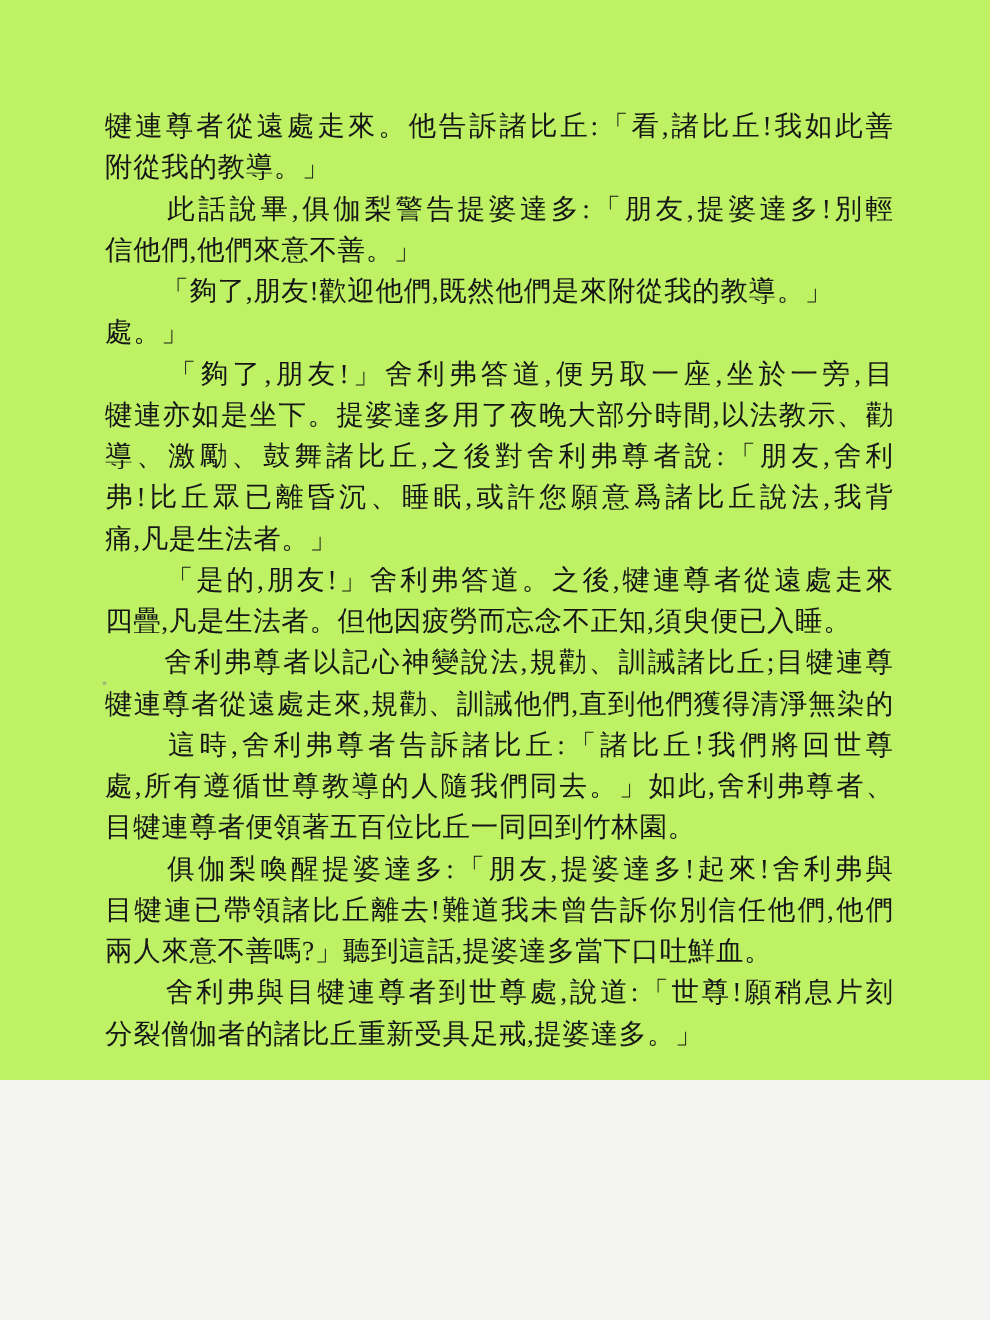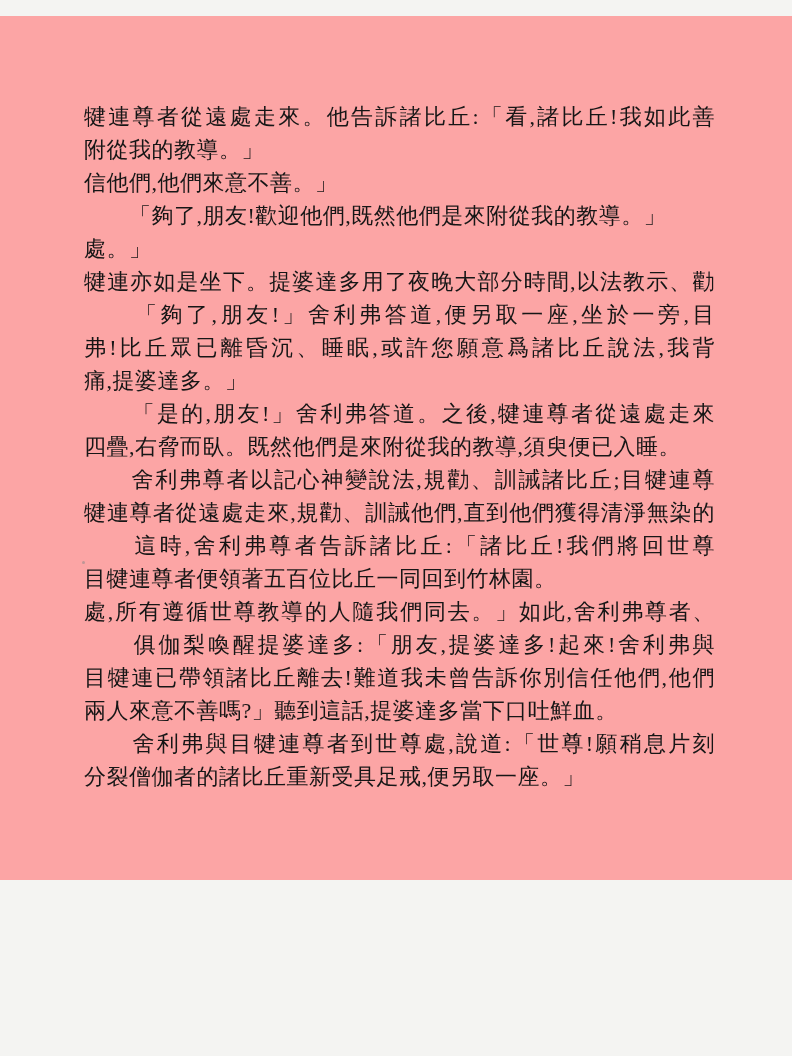--- a/index.html
+++ b/index.html
@@ -5,24 +5,24 @@
   html, body { margin: 0; padding: 0; }
   body {
     width: 792px;
     height: 1056px;
     position: relative;
     background: #f4f4f2;
     font-family: "Liberation Serif", "DejaVu Serif", serif;
   }
   .page {
     position: absolute;
-    left: 0; top: 16px;
+    left: 0; top: 0;
     width: 792px;
     height: 864px;
-    background: #fca5a5;
+    background: #bef264;
     color: #161616;
     overflow: hidden;
   }
   .text-block {
     position: absolute;
     left: 84px;
     top: 84px;
     width: 631px;
   }
   .line {
@@ -74,39 +74,41 @@
   }
 </style>
 </head>
 <body>
 
 <div class="page">
 
   <main class="text-block">
     <div class="line full">犍連尊者從遠處走來。他告訴諸比丘:「看,諸比丘!我如此善</div>
     <div class="line end">附從我的教導。」</div>
+    <div class="line full">　　此話說畢,俱伽梨警告提婆達多:「朋友,提婆達多!別輕</div>
     <div class="line end">信他們,他們來意不善。」</div>
     <div class="line end">　　「夠了,朋友!歡迎他們,既然他們是來附從我的教導。」</div>
     <div class="line end">處。」</div>
+    <div class="line full">　　「夠了,朋友!」舍利弗答道,便另取一座,坐於一旁,目</div>
     <div class="line full">犍連亦如是坐下。提婆達多用了夜晚大部分時間,以法教示、勸</div>
-    <div class="line full">　　「夠了,朋友!」舍利弗答道,便另取一座,坐於一旁,目</div>
+    <div class="line full">導、激勵、鼓舞諸比丘,之後對舍利弗尊者說:「朋友,舍利</div>
     <div class="line full">弗!比丘眾已離昏沉、睡眠,或許您願意爲諸比丘說法,我背</div>
-    <div class="line end">痛,提婆達多。」</div>
+    <div class="line end">痛,凡是生法者。」</div>
     <div class="line full">　　「是的,朋友!」舍利弗答道。之後,犍連尊者從遠處走來</div>
-    <div class="line end">四疊,右脅而臥。既然他們是來附從我的教導,須臾便已入睡。</div>
+    <div class="line end">四疊,凡是生法者。但他因疲勞而忘念不正知,須臾便已入睡。</div>
     <div class="line full">　　舍利弗尊者以記心神變說法,規勸、訓誡諸比丘;目犍連尊</div>
     <div class="line full">犍連尊者從遠處走來,規勸、訓誡他們,直到他們獲得清淨無染的</div>
     <div class="line full">　　這時,舍利弗尊者告訴諸比丘:「諸比丘!我們將回世尊</div>
+    <div class="line full">處,所有遵循世尊教導的人隨我們同去。」如此,舍利弗尊者、</div>
     <div class="line end">目犍連尊者便領著五百位比丘一同回到竹林園。</div>
-    <div class="line full">處,所有遵循世尊教導的人隨我們同去。」如此,舍利弗尊者、</div>
     <div class="line full">　　俱伽梨喚醒提婆達多:「朋友,提婆達多!起來!舍利弗與</div>
     <div class="line full">目犍連已帶領諸比丘離去!難道我未曾告訴你別信任他們,他們</div>
     <div class="line end">兩人來意不善嗎?」聽到這話,提婆達多當下口吐鮮血。</div>
     <div class="line full">　　舍利弗與目犍連尊者到世尊處,說道:「世尊!願稍息片刻</div>
-    <div class="line end">分裂僧伽者的諸比丘重新受具足戒,便另取一座。」</div>
+    <div class="line end">分裂僧伽者的諸比丘重新受具足戒,提婆達多。」</div>
   </main>
 
   <div class="artifact-dot"></div>
 
   <div class="page-number">
     <span class="sep">|</span><span>331</span>
   </div>
 
 </div>
 

